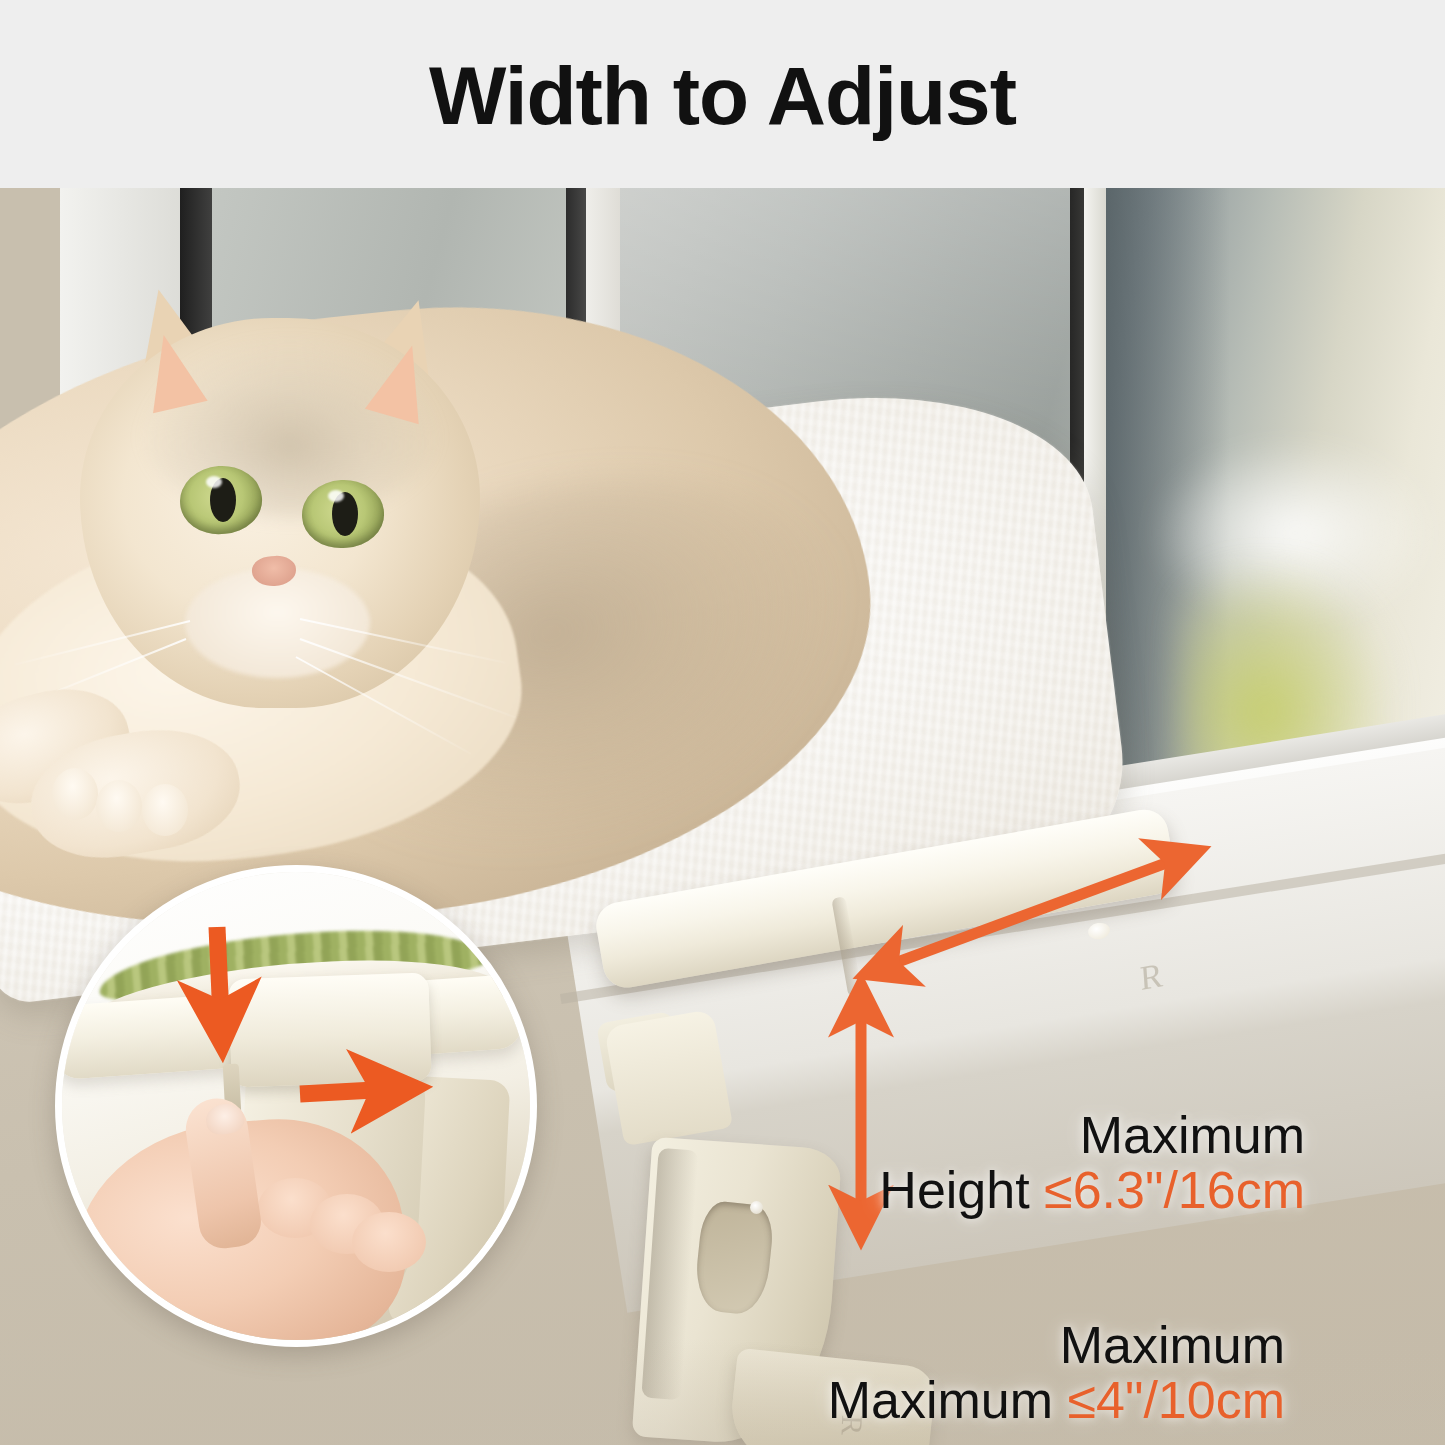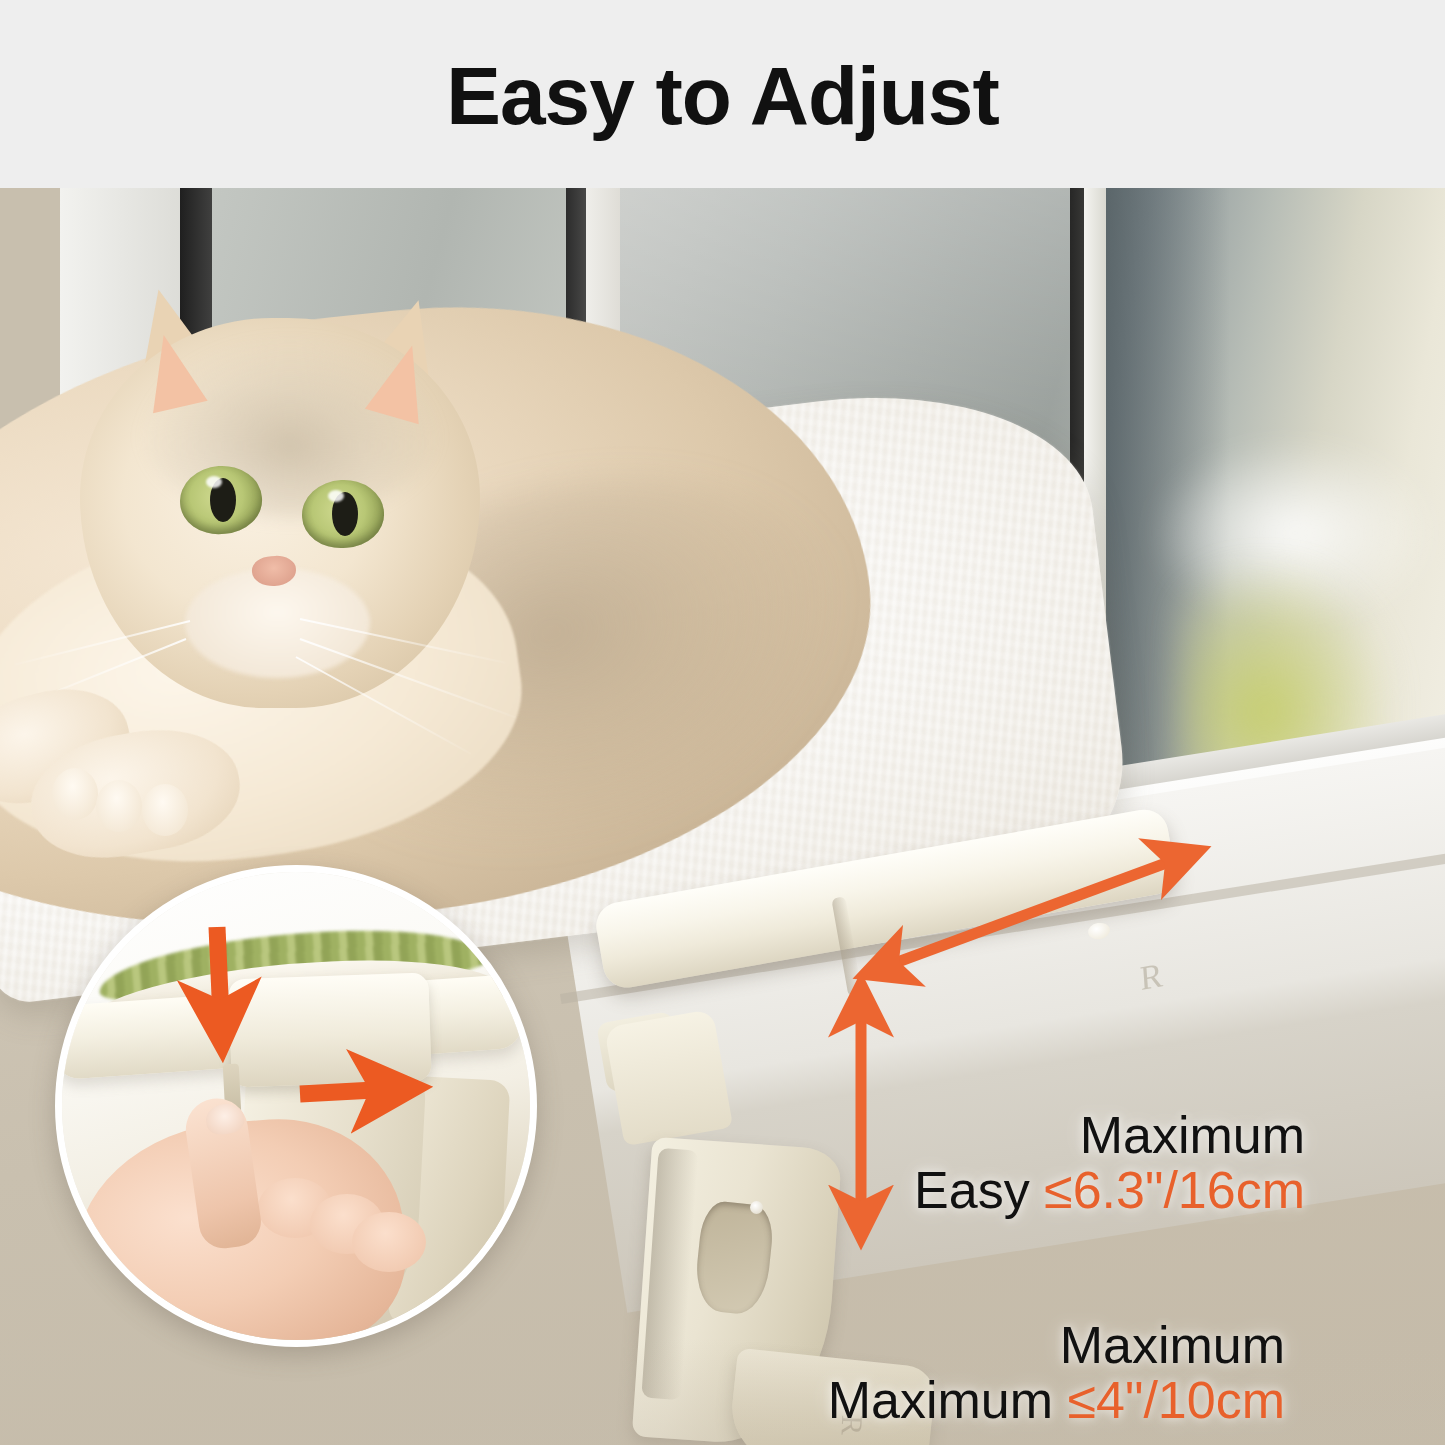--- a/index.html
+++ b/index.html
@@ -441,21 +441,21 @@
     position:absolute;left:0;top:1150px;width:1445px;height:110px;
     background:linear-gradient(180deg,rgba(200,191,174,0),rgba(198,189,172,.35));
   }
 </style>
 </head>
 <body>
 
 <div id="stage">
 
   <div id="header">
-    <div id="header-title">Easy to Adjust</div>
+    <div id="header-title">Width to Adjust</div>
   </div>
 
   <div id="photo">
 
     <div class="glass-outer"></div>
     <div class="glass-dark-strip"></div>
     <div class="glass-blur-white"></div>
     <div class="glass-blur-green"></div>
     <div class="mullion-black"></div>
     <div class="mullion-white"></div>
@@ -536,21 +536,21 @@
       </defs>
 
       <line x1="868" y1="785" x2="1196" y2="664" stroke="#ec6631" stroke-width="11" marker-start="url(#ah)" marker-end="url(#ah)"></line>
 
       <line x1="861" y1="800" x2="861" y2="1046" stroke="#ec6631" stroke-width="11" marker-start="url(#ah)" marker-end="url(#ah)"></line>
     </svg>
 
     <div class="anno" id="anno-width">
       <span class="l1">Maximum</span>
       <span class="l2">
-        <span>Easy</span>
+        <span>Height</span>
         <span class="val">≤6.3"/16cm</span>
       </span>
     </div>
 
     <div class="anno" id="anno-height">
       <span class="l1">Maximum</span>
       <span class="l2">
         <span>Maximum</span>
         <span class="val">≤4"/10cm</span>
       </span>

